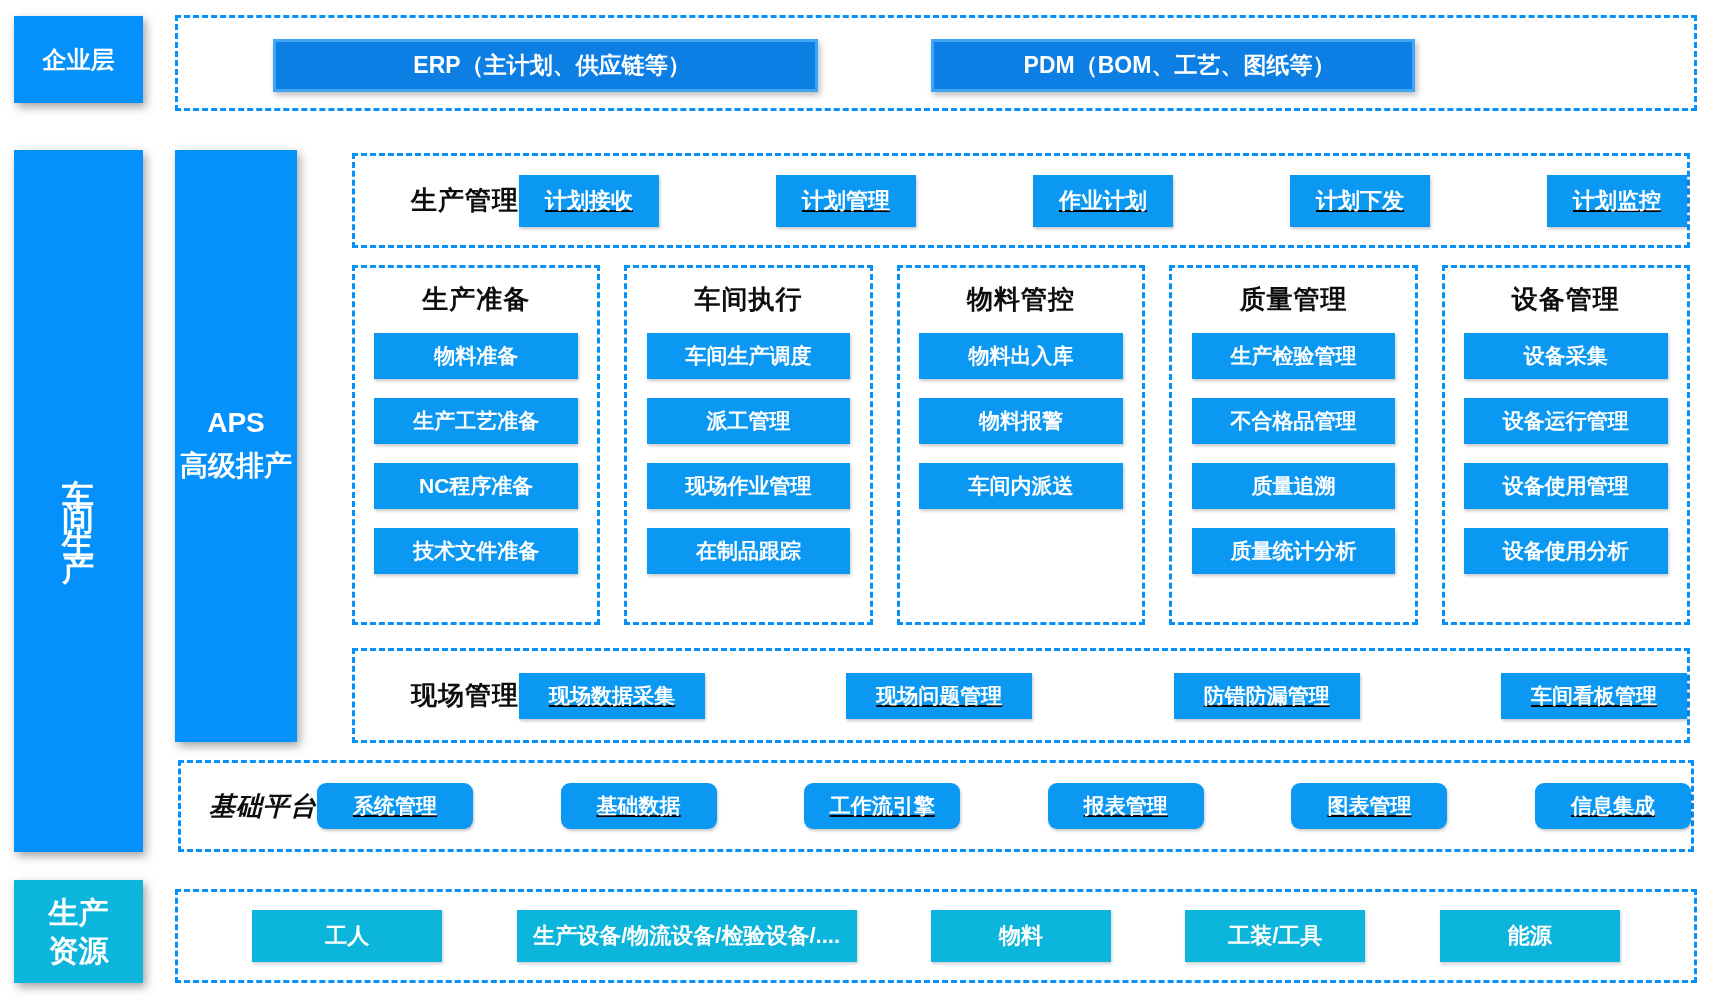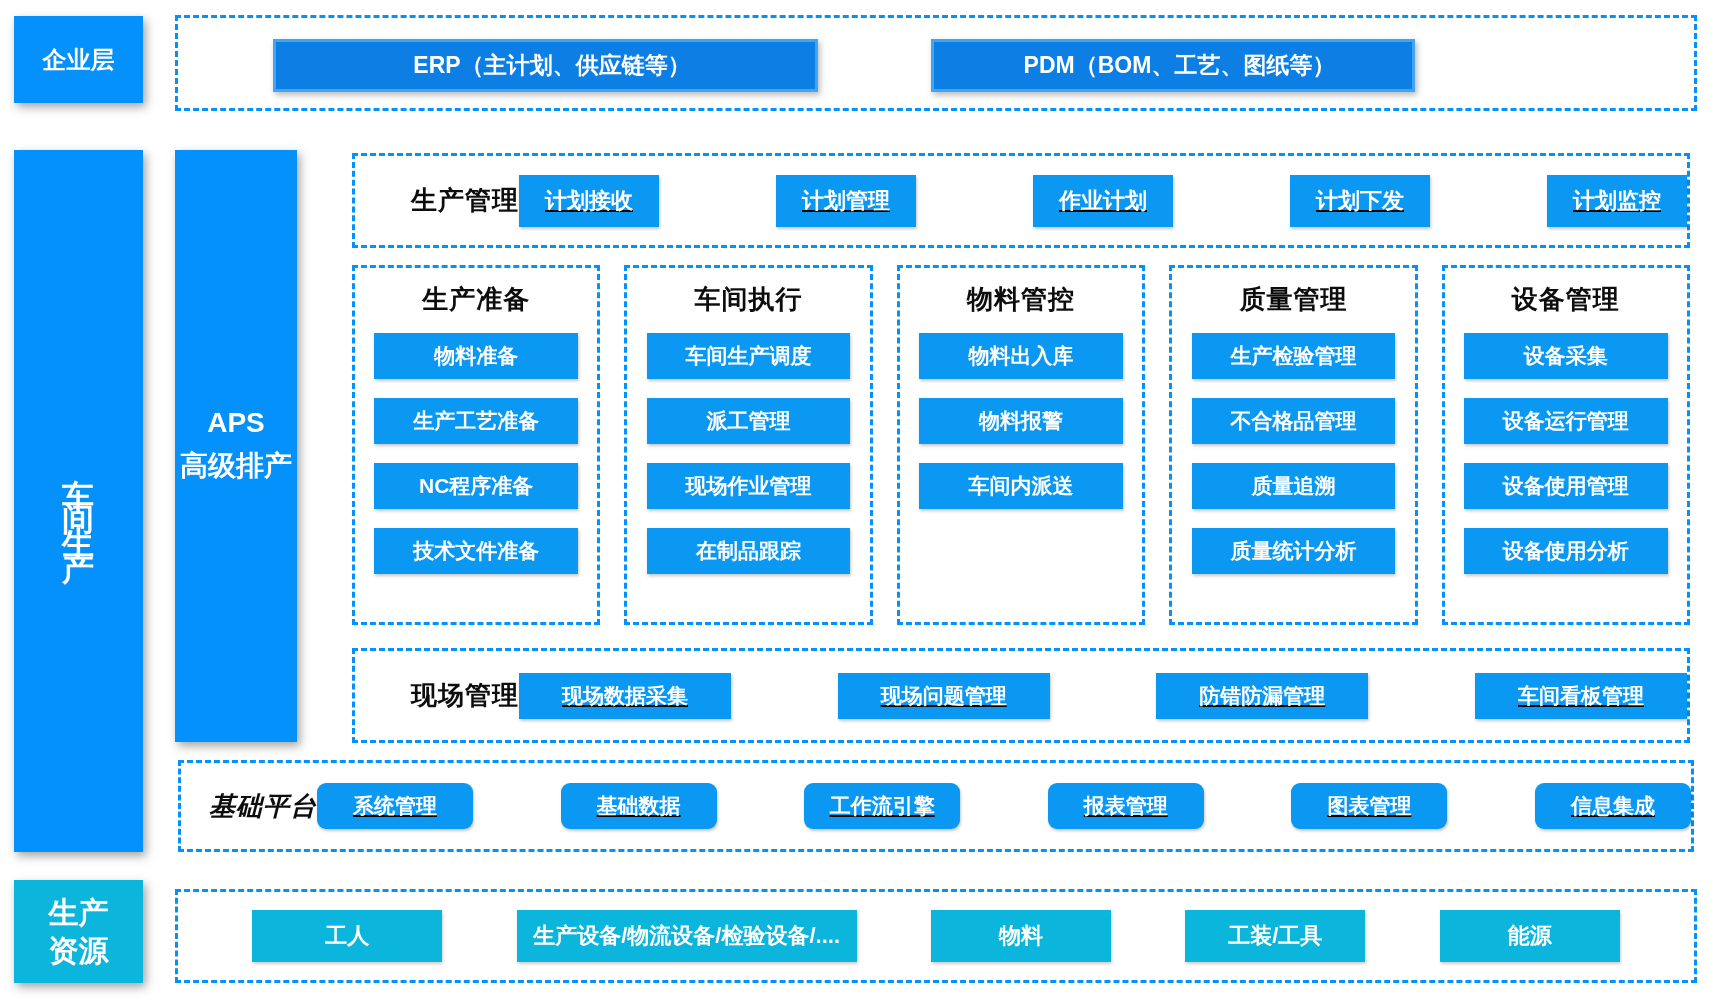--- a/index.html
+++ b/index.html
@@ -42,21 +42,21 @@
   #row-prod{left:352px;top:153px;width:1338px;height:95px;}
   #row-prod .blk{width:140px;height:52px;font-size:22px;}
 
   #cols{position:absolute;left:352px;top:265px;width:1338px;height:360px;display:flex;gap:24px;}
   .col{flex:1;border:3px dashed var(--azure);display:flex;flex-direction:column;align-items:center;
     padding-top:10px;position:relative;}
   .col-title{color:var(--ink);font-size:26px;letter-spacing:1px;margin:4px 0 16px 0;}
   .col .blk{width:84%;height:46px;margin-bottom:19px;flex:none;}
 
   #row-field{left:352px;top:648px;width:1338px;height:95px;}
-  #row-field .blk{width:212px;height:46px;}
+  #row-field .blk{width:186px;height:46px;}
 
   #row-platform{left:178px;top:760px;width:1516px;height:92px;}
   #row-platform .row-title{margin-left:28px;font-style:italic;}
   #row-platform .blk{width:156px;height:46px;border-radius:9px;}
 
   
   #side-resource{top:880px;height:103px;font-size:30px;background:var(--cyan);line-height:1.25;}
   #res-dashed{left:175px;top:889px;width:1522px;height:94px;display:flex;align-items:center;
     justify-content:space-evenly;}
   .res-blk{background:var(--cyan);color:#fff;height:52px;display:flex;align-items:center;

